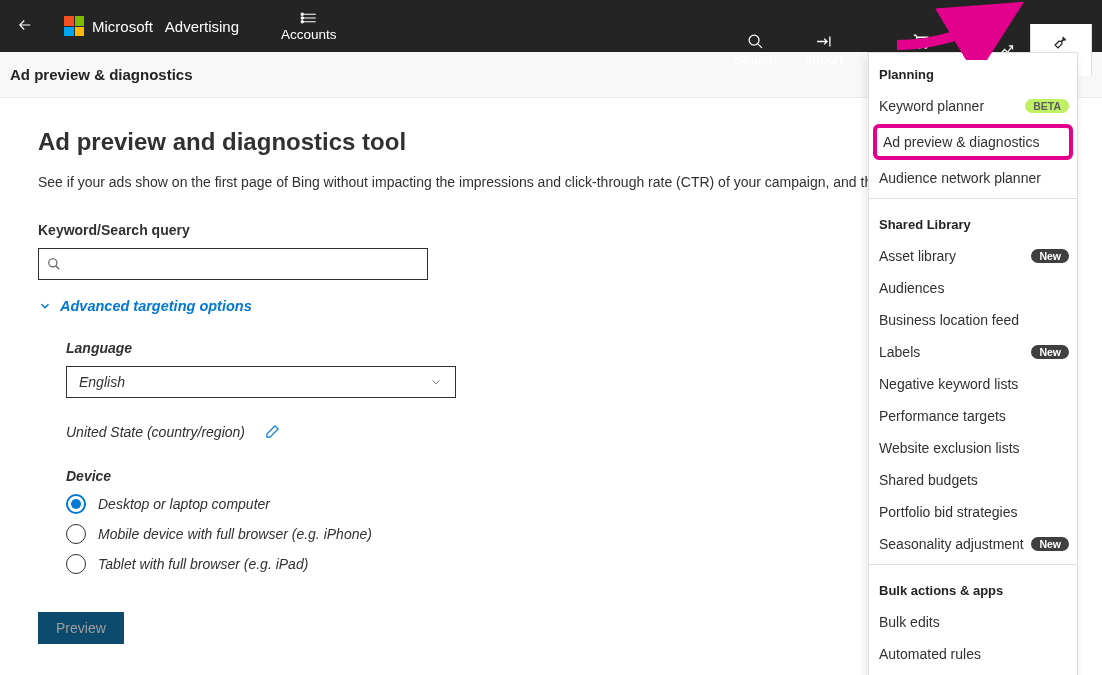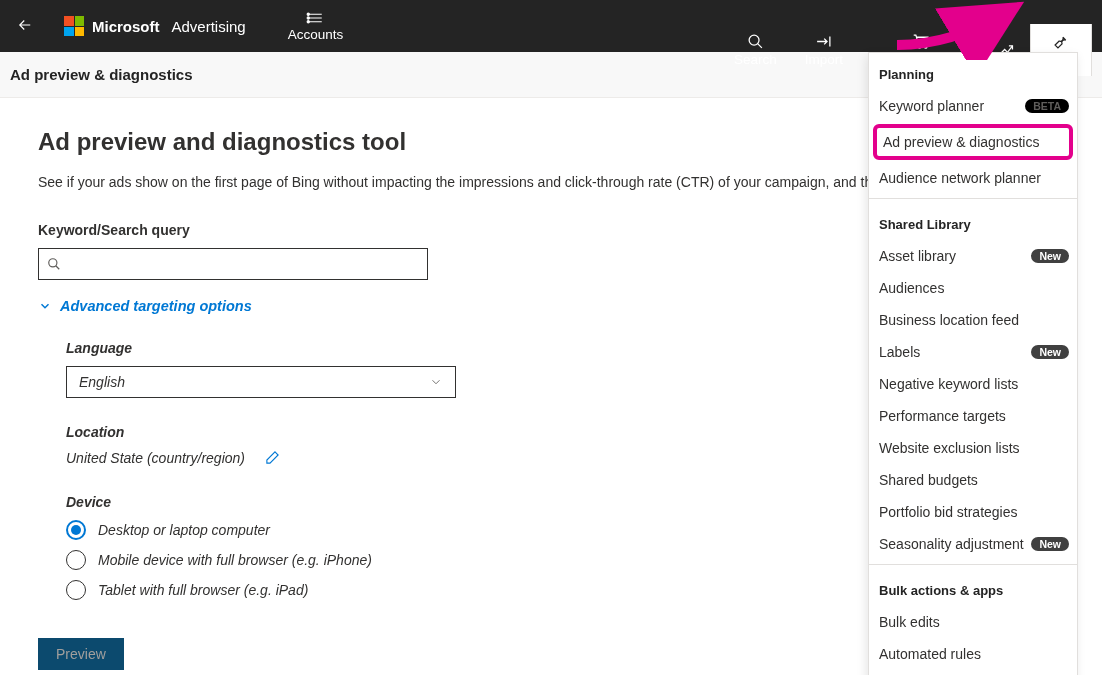--- a/index.html
+++ b/index.html
@@ -5,21 +5,21 @@
   * { box-sizing: border-box; margin: 0; padding: 0; }
   body { font-family: "Segoe UI", -apple-system, sans-serif; font-size: 14px; color: #323130; background: #fff; width: 1102px; overflow: hidden; }
   
   
   .topnav { background: #242424; color: #fff; height: 52px; display: flex; align-items: center; padding: 0 10px; }
   .back-arrow { padding: 0 6px; cursor: pointer; color: #fff; }
   .logo-wrap { display: flex; align-items: center; margin-left: 24px; gap: 8px; }
   .ms-logo { width: 20px; height: 20px; display: grid; grid-template: 1fr 1fr / 1fr 1fr; gap: 1px; }
   .ms-logo > span:nth-child(1){background:#f25022;} .ms-logo > span:nth-child(2){background:#7fba00;}
   .ms-logo > span:nth-child(3){background:#00a4ef;} .ms-logo > span:nth-child(4){background:#ffb900;}
-  .brand { font-size: 15px; font-weight: 700; }
+  .brand { font-size: 15px; font-weight: 400; }
   .brand-sub { font-size: 15px; font-weight: 300; margin-left: 4px; }
   .nav-accounts { margin-left: 42px; display:flex; flex-direction:column; align-items:center; gap:2px; cursor:pointer; font-size:13.5px;}
   .nav-spacer { flex: 1; }
   .nav-item { display:flex; flex-direction:column; align-items:center; justify-content:center; height:52px; padding:2px 14px; cursor:pointer; font-size:13.5px; gap:2px;margin-top:48px;}
   .nav-item.tools { background:#fff; color:#242424; border-left:1px solid #e1dfdd; border-right:1px solid #e1dfdd; }
 
   
   .subheader { background:#f8f8f8; padding: 14px 10px; border-bottom:1px solid #edebe9; font-size:15px; font-weight:600; color:#242424;}
   
   
@@ -41,21 +41,21 @@
   .radio.sel { border:2px solid #0078d4;}
   .radio.sel::after { content:""; width:10px; height:10px; background:#0078d4; border-radius:50%;}
   .preview-btn { margin-top:28px; padding:8px 18px; background:#0c4a6e; color:#a19f9d; border:none; font-size:14px; cursor:default;}
   
   
   .tools-panel { position:absolute; top:52px; right:24px; width:210px; background:#fff; border:1px solid #e1dfdd; box-shadow:-2px 4px 10px rgba(0,0,0,0.1); z-index:10; padding-bottom:8px;}
   .tools-panel .section-head { font-weight:600; font-size:13px; padding:14px 10px 8px; color:#242424;}
   .tools-panel .item { padding:8px 10px; font-size:14px; cursor:pointer; position:relative; color:#323130;}
   .tools-panel .item.highlighted { border:4px solid #e3008c; background:#fff; margin:2px 4px; border-radius:6px; padding:6px 6px;}
   .badge { position:absolute; right:8px; top:50%; transform:translateY(-50%); font-size:10.5px; font-weight:600; padding:1px 8px; border-radius:10px;}
-  .badge.beta { background:#000000; color:#605e5c;}
+  .badge.beta { background:#bef264; color:#605e5c;}
   .badge.new { background:#404040; color:#fff;}
   .divider { height:1px; background:#e1dfdd; margin:4px 0;}
   
   
   .arrow-annot { position:absolute; top:0px; right:70px; z-index:20; pointer-events:none;}
   
   .container { position:relative; width:1102px; height:675px; overflow:hidden;}
 </style>
 </head>
 <body>
@@ -161,21 +161,20 @@
 
   <div class="adv-block">
     <label class="field-label">Language</label>
     <div class="select">
       <span>English</span>
       <svg width="14" height="14" viewBox="0 0 24 24" fill="none" stroke="#605e5c" stroke-width="1.5">
             <path d="M6 9l6 6 6-6"></path>
           </svg>
     </div>
 
-    <label class="field-label">Location</label>
     <div class="loc-row">
       <span>United State (country/region)</span>
       <span class="edit-icon">
         <svg width="15" height="15" viewBox="0 0 24 24" fill="none" stroke="#0078d4" stroke-width="1.8">
               <path d="M16 3l5 5L8 21H3v-5L16 3z"></path>
             </svg>
       </span>
     </div>
 
     <label class="field-label">Device</label>

